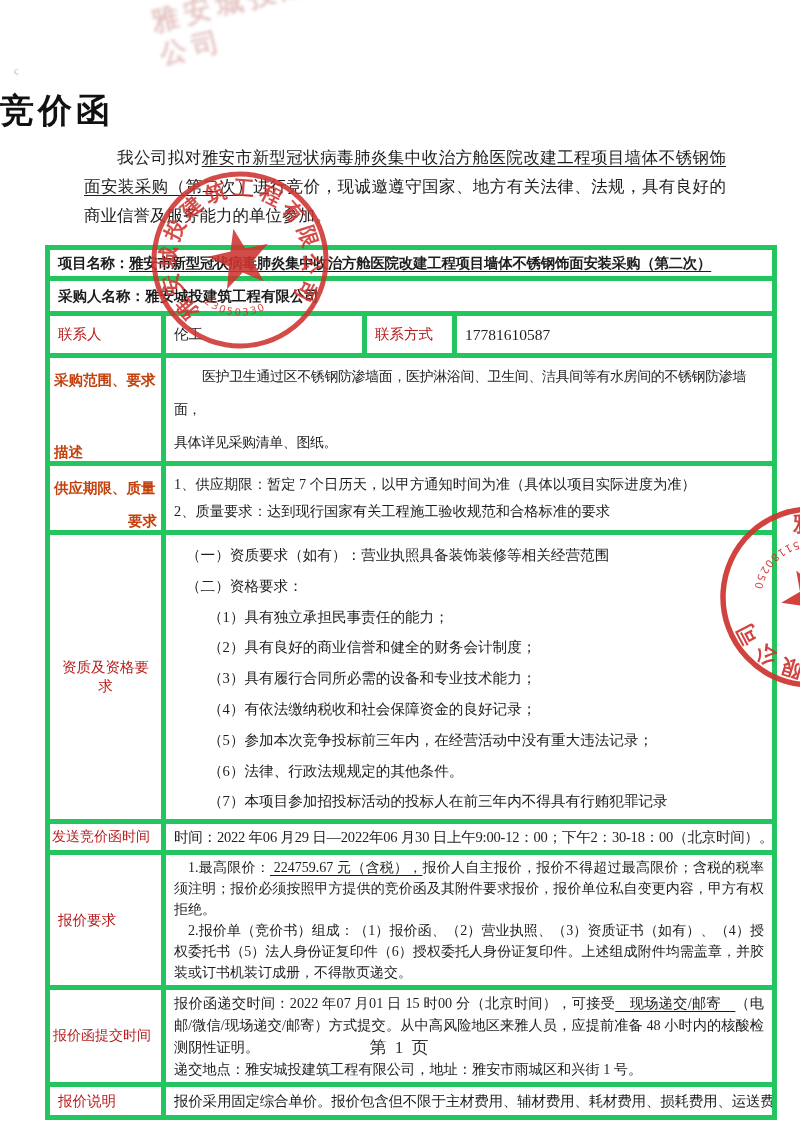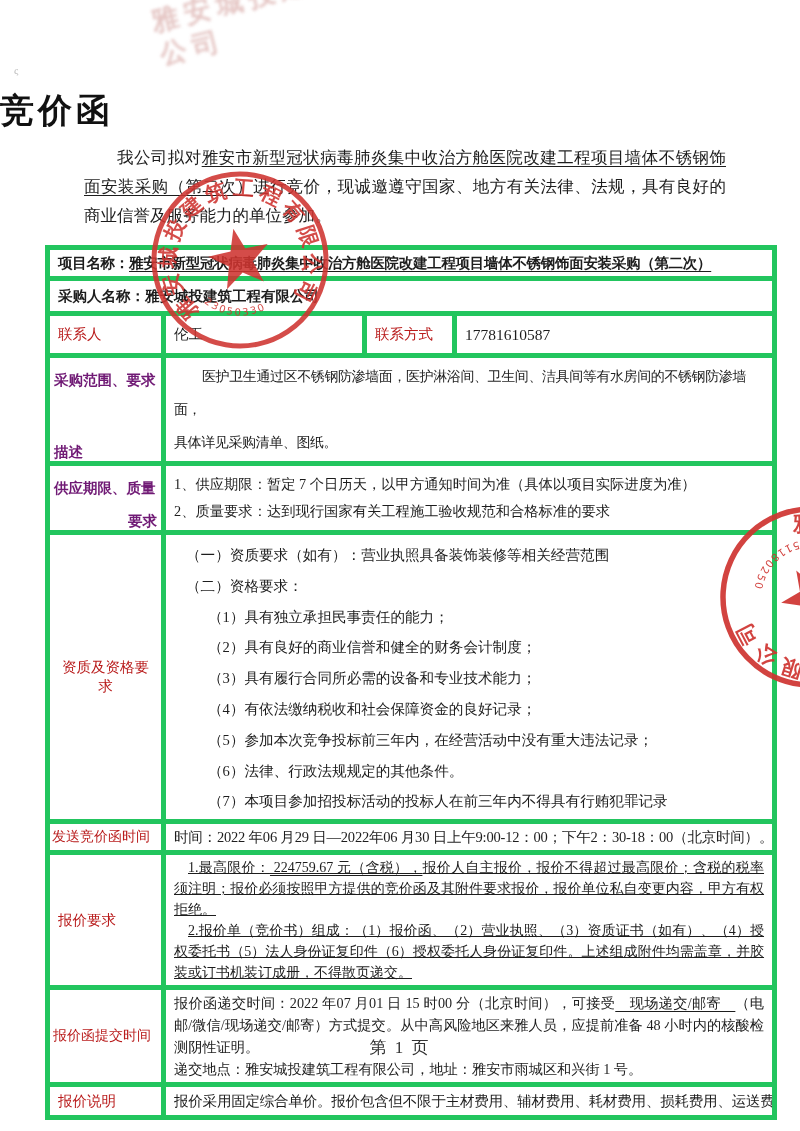--- a/index.html
+++ b/index.html
@@ -24,35 +24,35 @@
     position:absolute; left:14px; top:64px; font-size:11px; color:#8a8a8a; opacity:.55;
   }
   table.bid {
     position:absolute; left:45px; top:245px; width:727px;
     border-collapse:collapse; table-layout:fixed;
   }
   table.bid td {
     border:5px solid #22c55e; vertical-align:middle;
     font-size:14.5px; padding:2px 8px; overflow:hidden;
   }
-  .lbl { font-family:"Liberation Sans","DejaVu Sans",sans-serif; font-weight:700; color:#701a75;margin-top:14px; }
+  .lbl { font-family:"Liberation Sans","DejaVu Sans",sans-serif; font-weight:700; color:#c2410c;margin-top:14px; }
   td.labelcell { font-family:"Liberation Sans","DejaVu Sans",sans-serif; font-weight:400; color:#b91c1c; }
   .row-one-line { white-space:nowrap; }
   .inline-bold { font-family:"Liberation Sans","DejaVu Sans",sans-serif; font-weight:700; }
   .r1 td { font-size:14.4px; letter-spacing:-0.3px; }
   .label-split { display:flex; flex-direction:column; justify-content:space-between; height:100%; padding:6px 0; }
   .label-split .l2c { text-align:right; }
   .scope-body div { line-height:33px; letter-spacing:-0.4px; font-size:14px; }
   .scope-body .ind { text-indent:2em; }
   .supply-body div { line-height:27px; font-size:14.3px; }
   .qual-body div { line-height:30.8px; font-size:14.6px; }
   .qual-body .ind1 { padding-left:12px; }
   .qual-body .ind2 { padding-left:34px; }
   .sendtime { font-size:13.6px; white-space:nowrap; letter-spacing:-0.2px; }
-  .quote-body p { font-size:14px; line-height:21px; text-indent:1em; text-align:justify;text-decoration:underline; }
+  .quote-body p { font-size:14px; line-height:21px; text-indent:1em; text-align:justify; }
   .submit-body p { font-size:14.2px; line-height:22px; text-align:justify; }
   .note-body { font-size:14.4px; letter-spacing:-0.2px; white-space:nowrap; }
   .footer {
     position:absolute; top:1036px; left:0; width:100%;
     text-align:center; font-size:17px; color:#333; letter-spacing:2px;
   }
   .stamp { position:absolute; pointer-events:none; }
   .stamp-a { left:130px; top:150px; opacity:.88; }
   .stamp-b { left:706px; top:492px; opacity:.92; }
   .stamp-ghost {

